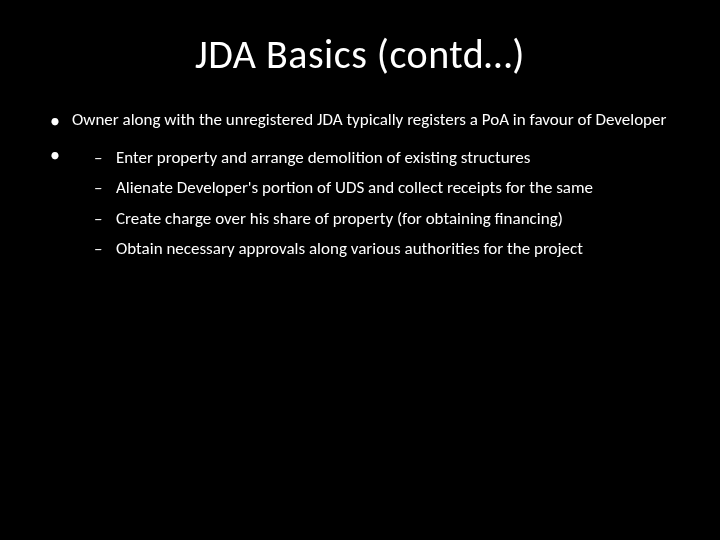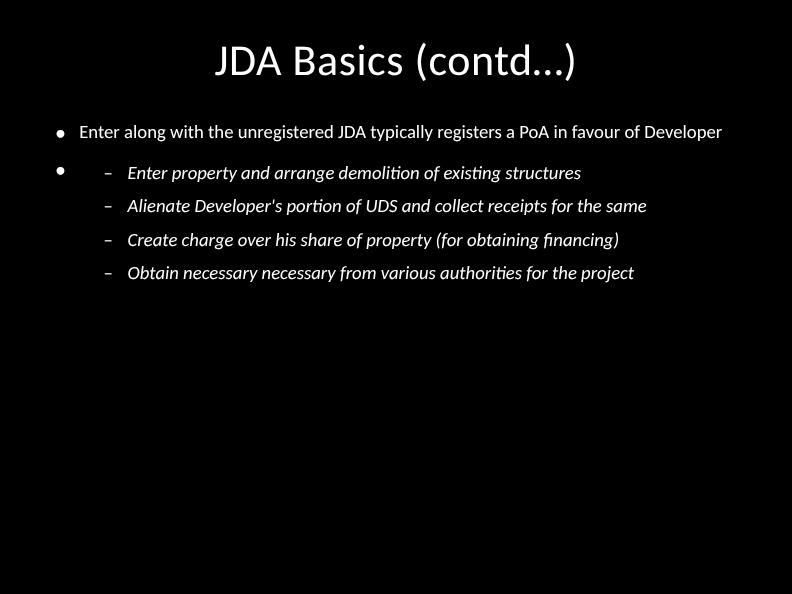--- a/index.html
+++ b/index.html
@@ -67,34 +67,33 @@
     }
 
     .sub-bullet .dash {
       min-width: 22px;
       font-size: 17px;
       line-height: 1.55;
     }
 
     .sub-bullet .text {
       flex: 1;
-      font-style: italic;
     }
   </style>
 </head>
 <body>
 
 <div class="slide">
   <div class="title">JDA Basics (contd…)</div>
 
   <div class="content">
 
     <div class="bullet-main">
       <span class="dot">•</span>
-      <span class="text">Enter along with the unregistered JDA typically registers a PoA in favour of Developer</span>
+      <span class="text">Owner along with the unregistered JDA typically registers a PoA in favour of Developer</span>
     </div>
 
     <div class="bullet-main">
       <span class="dot">•</span>
       <span class="text">
         <div class="sub-bullets">
 
           <div class="sub-bullet">
             <span class="dash">–</span>
             <span class="text">Enter property and arrange demolition of existing structures</span>
@@ -105,21 +104,21 @@
             <span class="text">Alienate Developer's portion of UDS and collect receipts for the same</span>
           </div>
 
           <div class="sub-bullet">
             <span class="dash">–</span>
             <span class="text">Create charge over his share of property (for obtaining financing)</span>
           </div>
 
           <div class="sub-bullet">
             <span class="dash">–</span>
-            <span class="text">Obtain necessary necessary from various authorities for the project</span>
+            <span class="text">Obtain necessary approvals along various authorities for the project</span>
           </div>
 
         </div>
       </span>
     </div>
 
   </div>
 </div>
 
 </body></html>

